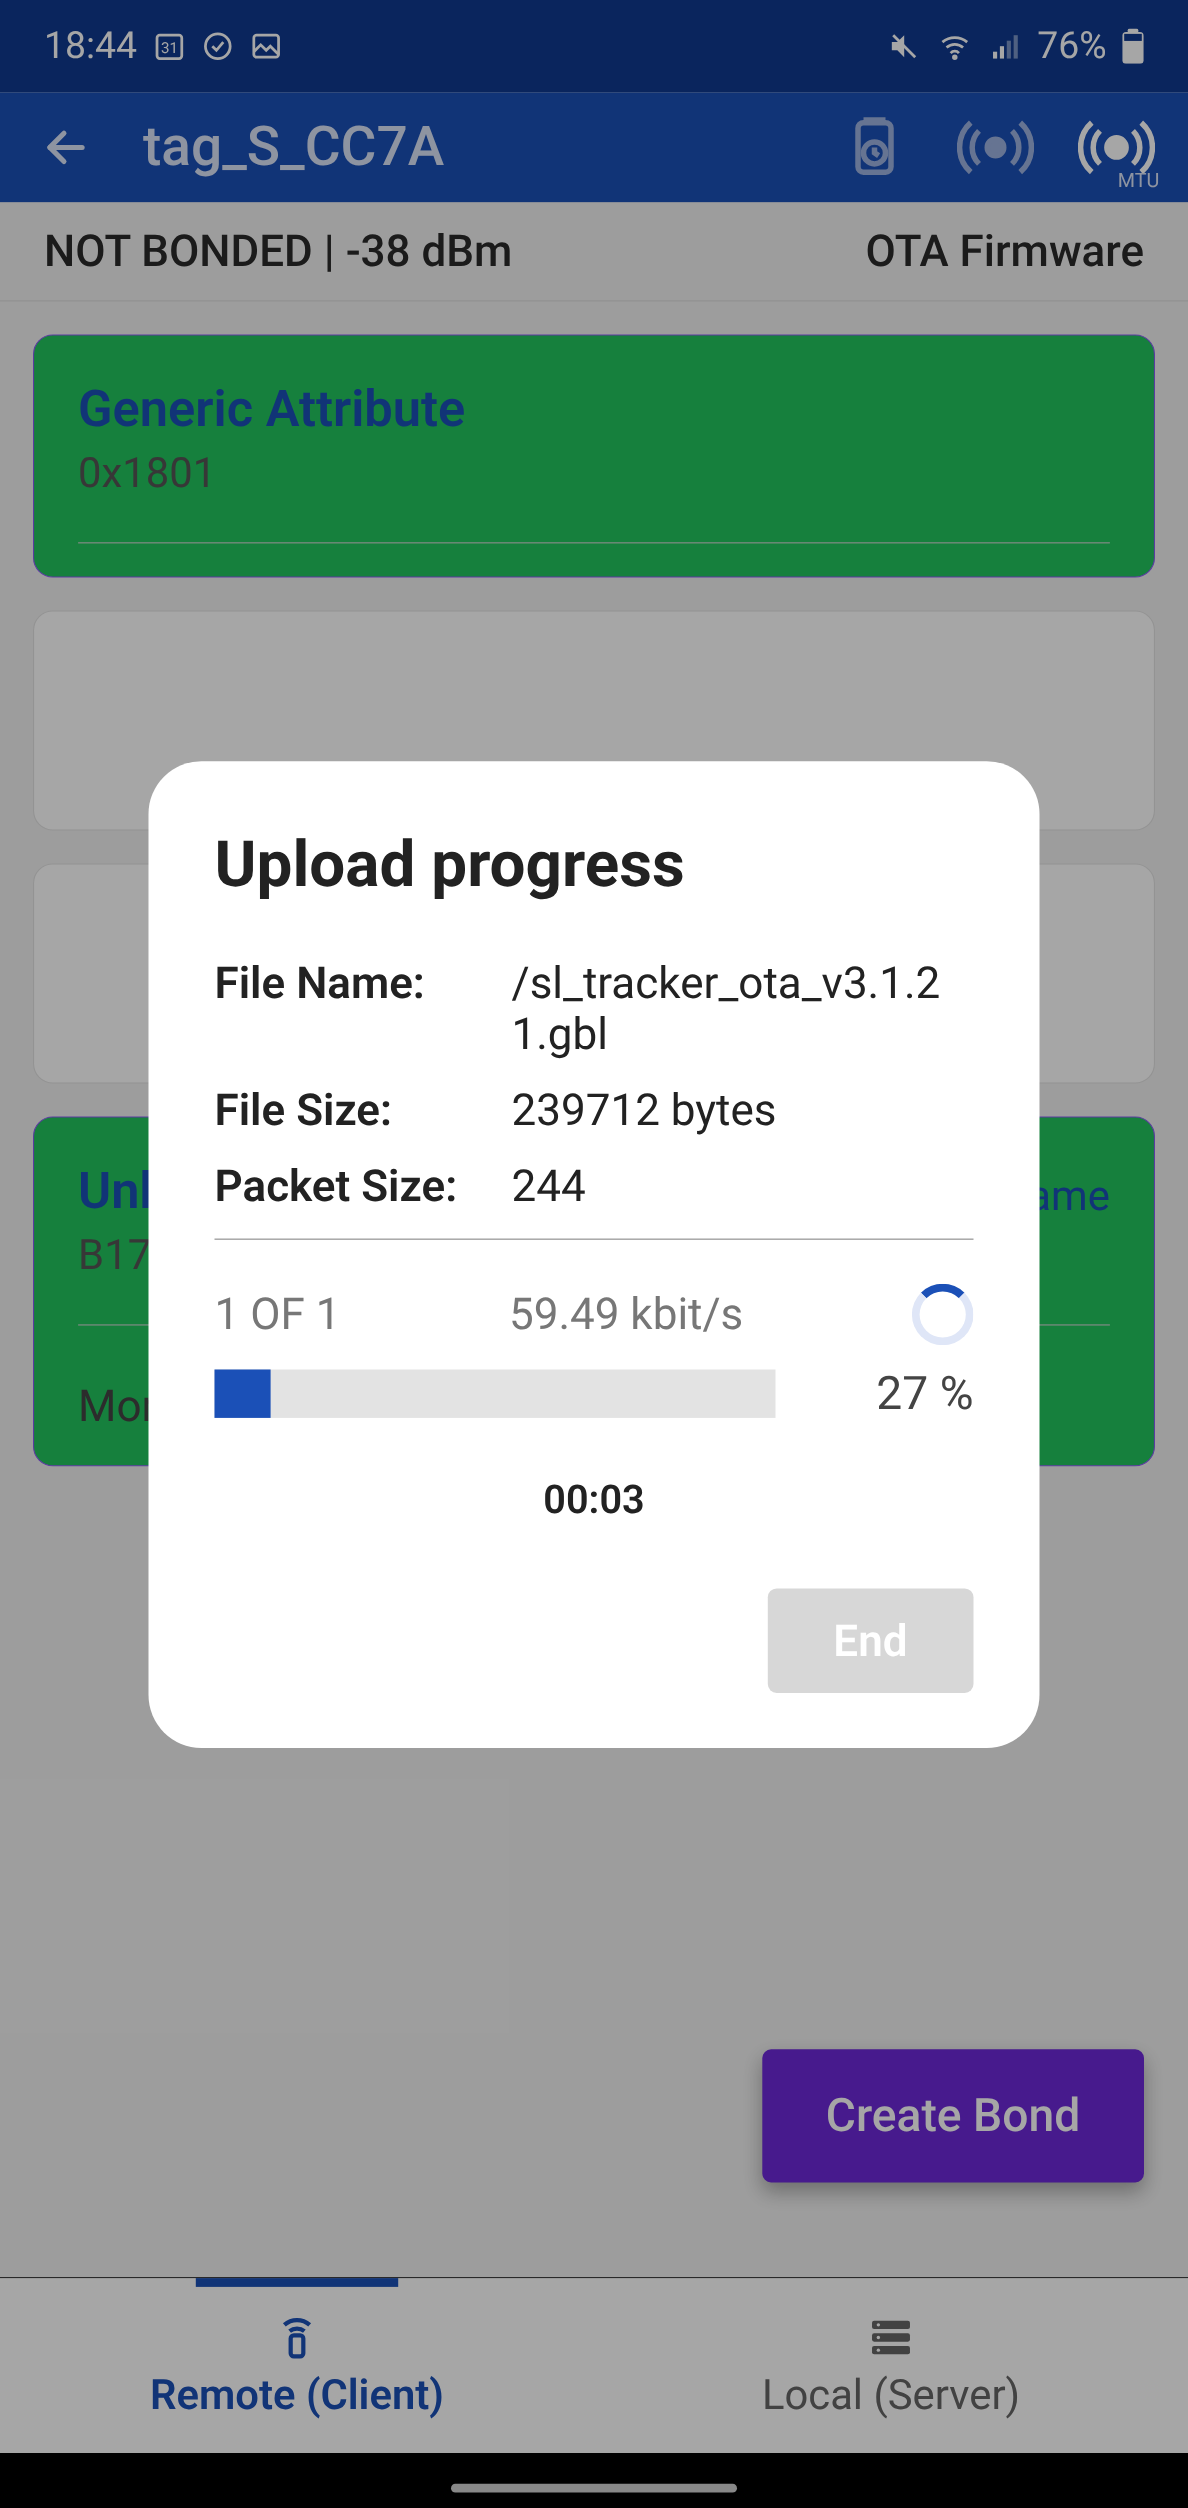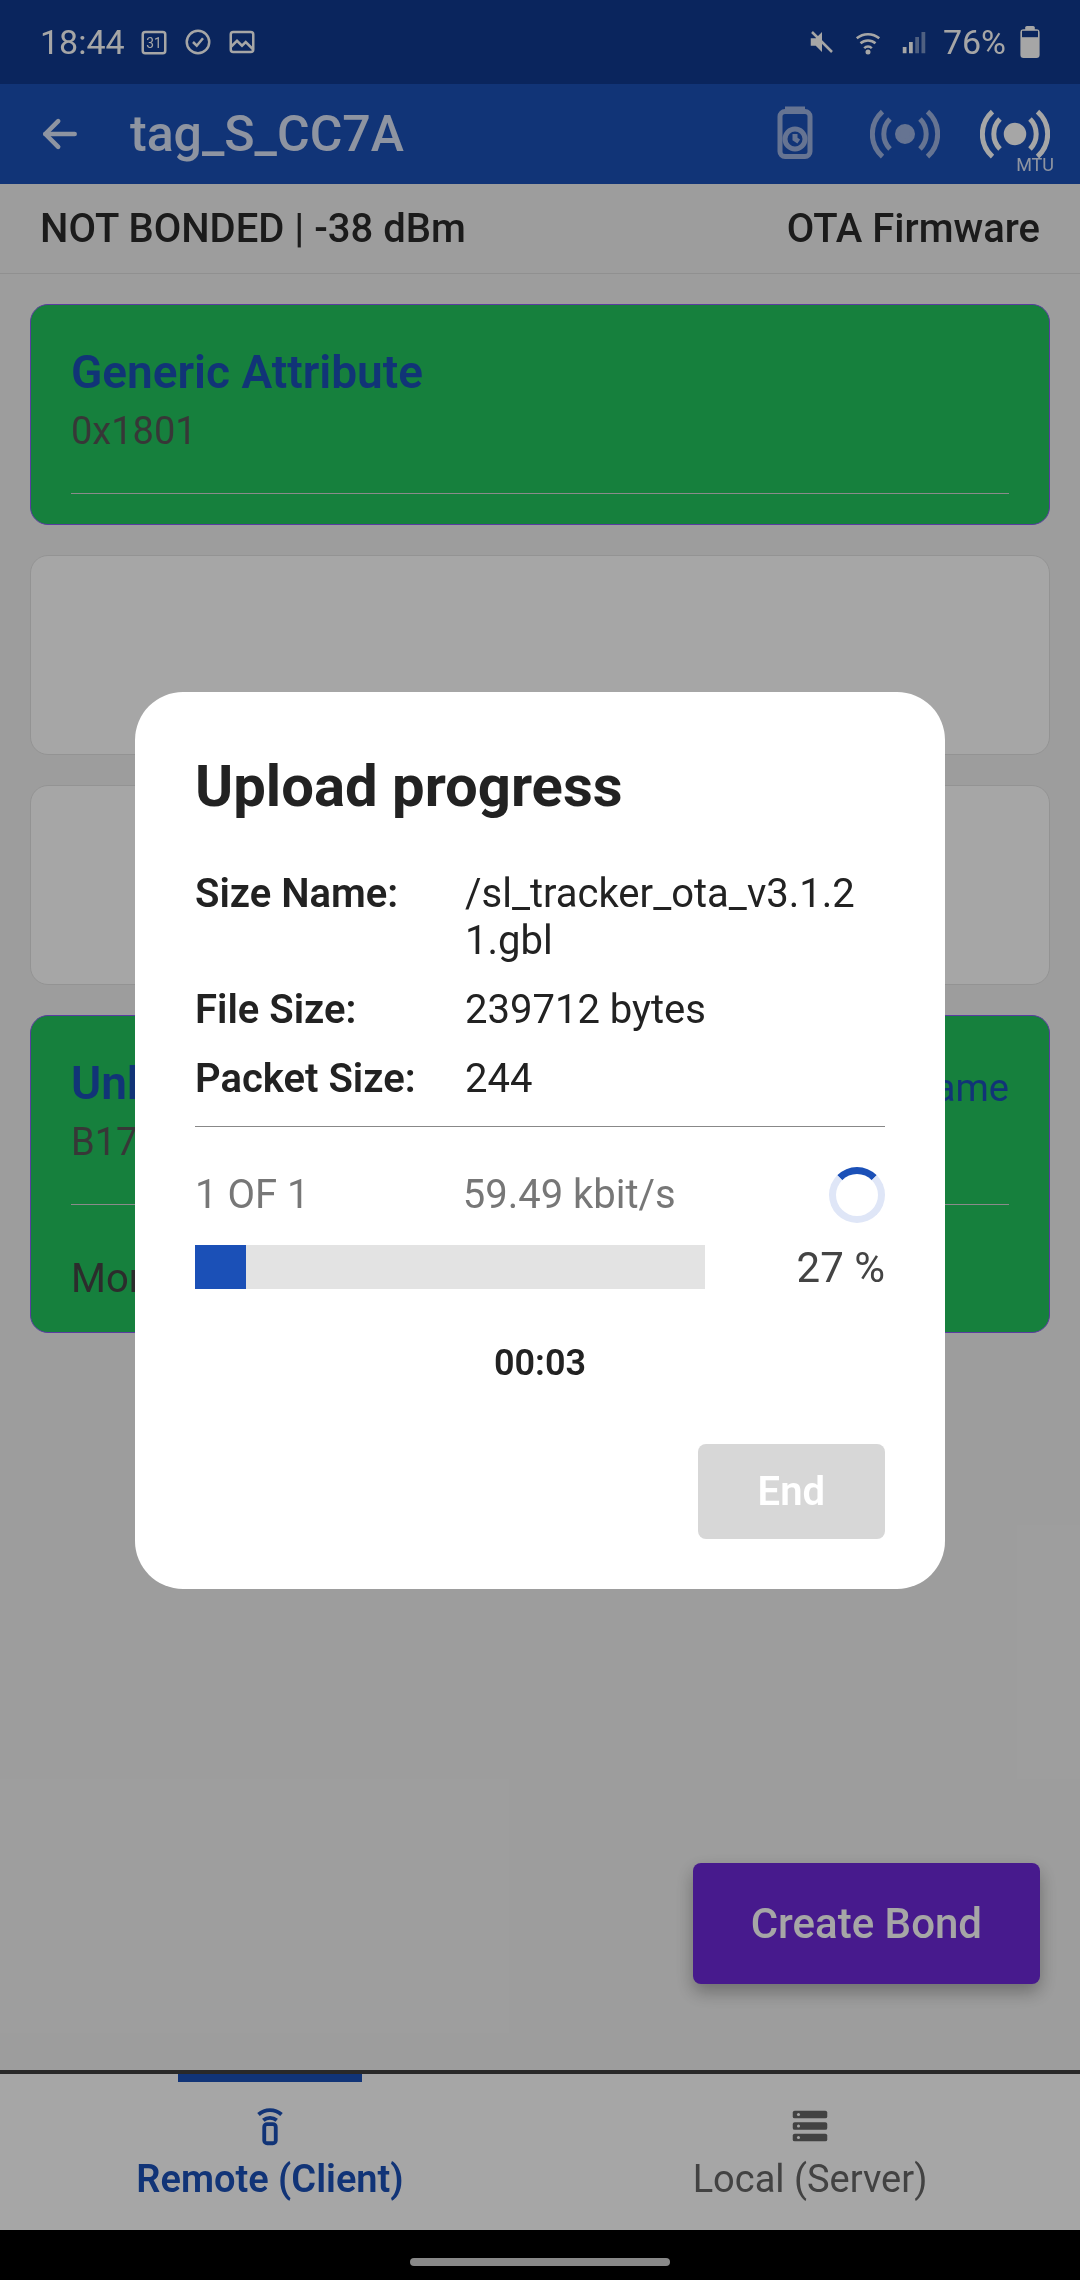--- a/index.html
+++ b/index.html
@@ -24,21 +24,21 @@
   .card h2 { font-size: 46px; font-weight: 600; color: #1b50b7; margin-bottom: 10px; }
   .card .sub { font-size: 38px; color: #555; }
   .card .divider { height: 1px; background: #d6d6d6; margin-top: 40px; }
   .rename-row { display: flex; align-items: center; justify-content: space-between; }
   .rename { color: #1b50b7; font-size: 38px; display: flex; gap: 12px; align-items: center; }
   .moreinfo { font-size: 40px; color: #444; margin-top: 50px; }
   .spacer-card { height: 200px; background: #fff; border: 1px solid #e2e2e2; border-radius: 18px; margin-bottom: 30px; }
   
   .fab { position: absolute; right: 40px; bottom: 296px; background: #6d28d9; color: #fff; font-size: 42px; font-weight: 500; padding: 36px 58px; border-radius: 8px; box-shadow: 0 8px 18px rgba(0,0,0,0.3); }
   
-  .bottomnav { position: absolute; bottom: 50px; left: 0; right: 0; height: 160px; background: #fff; border-top: 4px solid #404040; display: flex; text-align: center; }
+  .bottomnav { position: absolute; bottom: 50px; left: 0; right: 0; height: 160px; background: #fff; border-top: 1px solid #404040; display: flex; text-align: center; }
   .tab { flex: 1; display: flex; flex-direction: column; align-items: center; justify-content: center; gap: 8px; font-size: 38px; position: relative; }
   .tab.active { color: #1b50b7; font-weight: 600; }
   .tab.inactive { color: #666; }
   .tab.active::before { content: ""; position: absolute; top: 0; width: 34%; height: 8px; background: #1b50b7; }
   
   .overlay { position: absolute; inset: 0; background: rgba(0,0,0,0.35); display: flex; align-items: center; justify-content: center; }
   .dialog { width: 810px; background: #fff; border-radius: 48px; padding: 60px 60px 50px 60px; }
   .dialog h1 { font-size: 58px; font-weight: 700; color: #222; margin-bottom: 50px; }
   .dialog .row { display: flex; margin-bottom: 22px; font-size: 40px; color: #222; }
   .dialog .row .label { width: 270px; font-weight: 600; }
@@ -211,21 +211,21 @@
         </svg>
       <span>Local (Server)</span>
     </div>
   </div>
 
   <div class="overlay">
     <div class="dialog">
       <h1>Upload progress</h1>
 
       <div class="row">
-        <div class="label">Size Name:</div>
+        <div class="label">File Name:</div>
         <div class="value">/sl_tracker_ota_v3.1.2 1.gbl</div>
       </div>
       <div class="row">
         <div class="label">File Size:</div>
         <div class="value">239712 bytes</div>
       </div>
       <div class="row">
         <div class="label">Packet Size:</div>
         <div class="value">244</div>
       </div>

